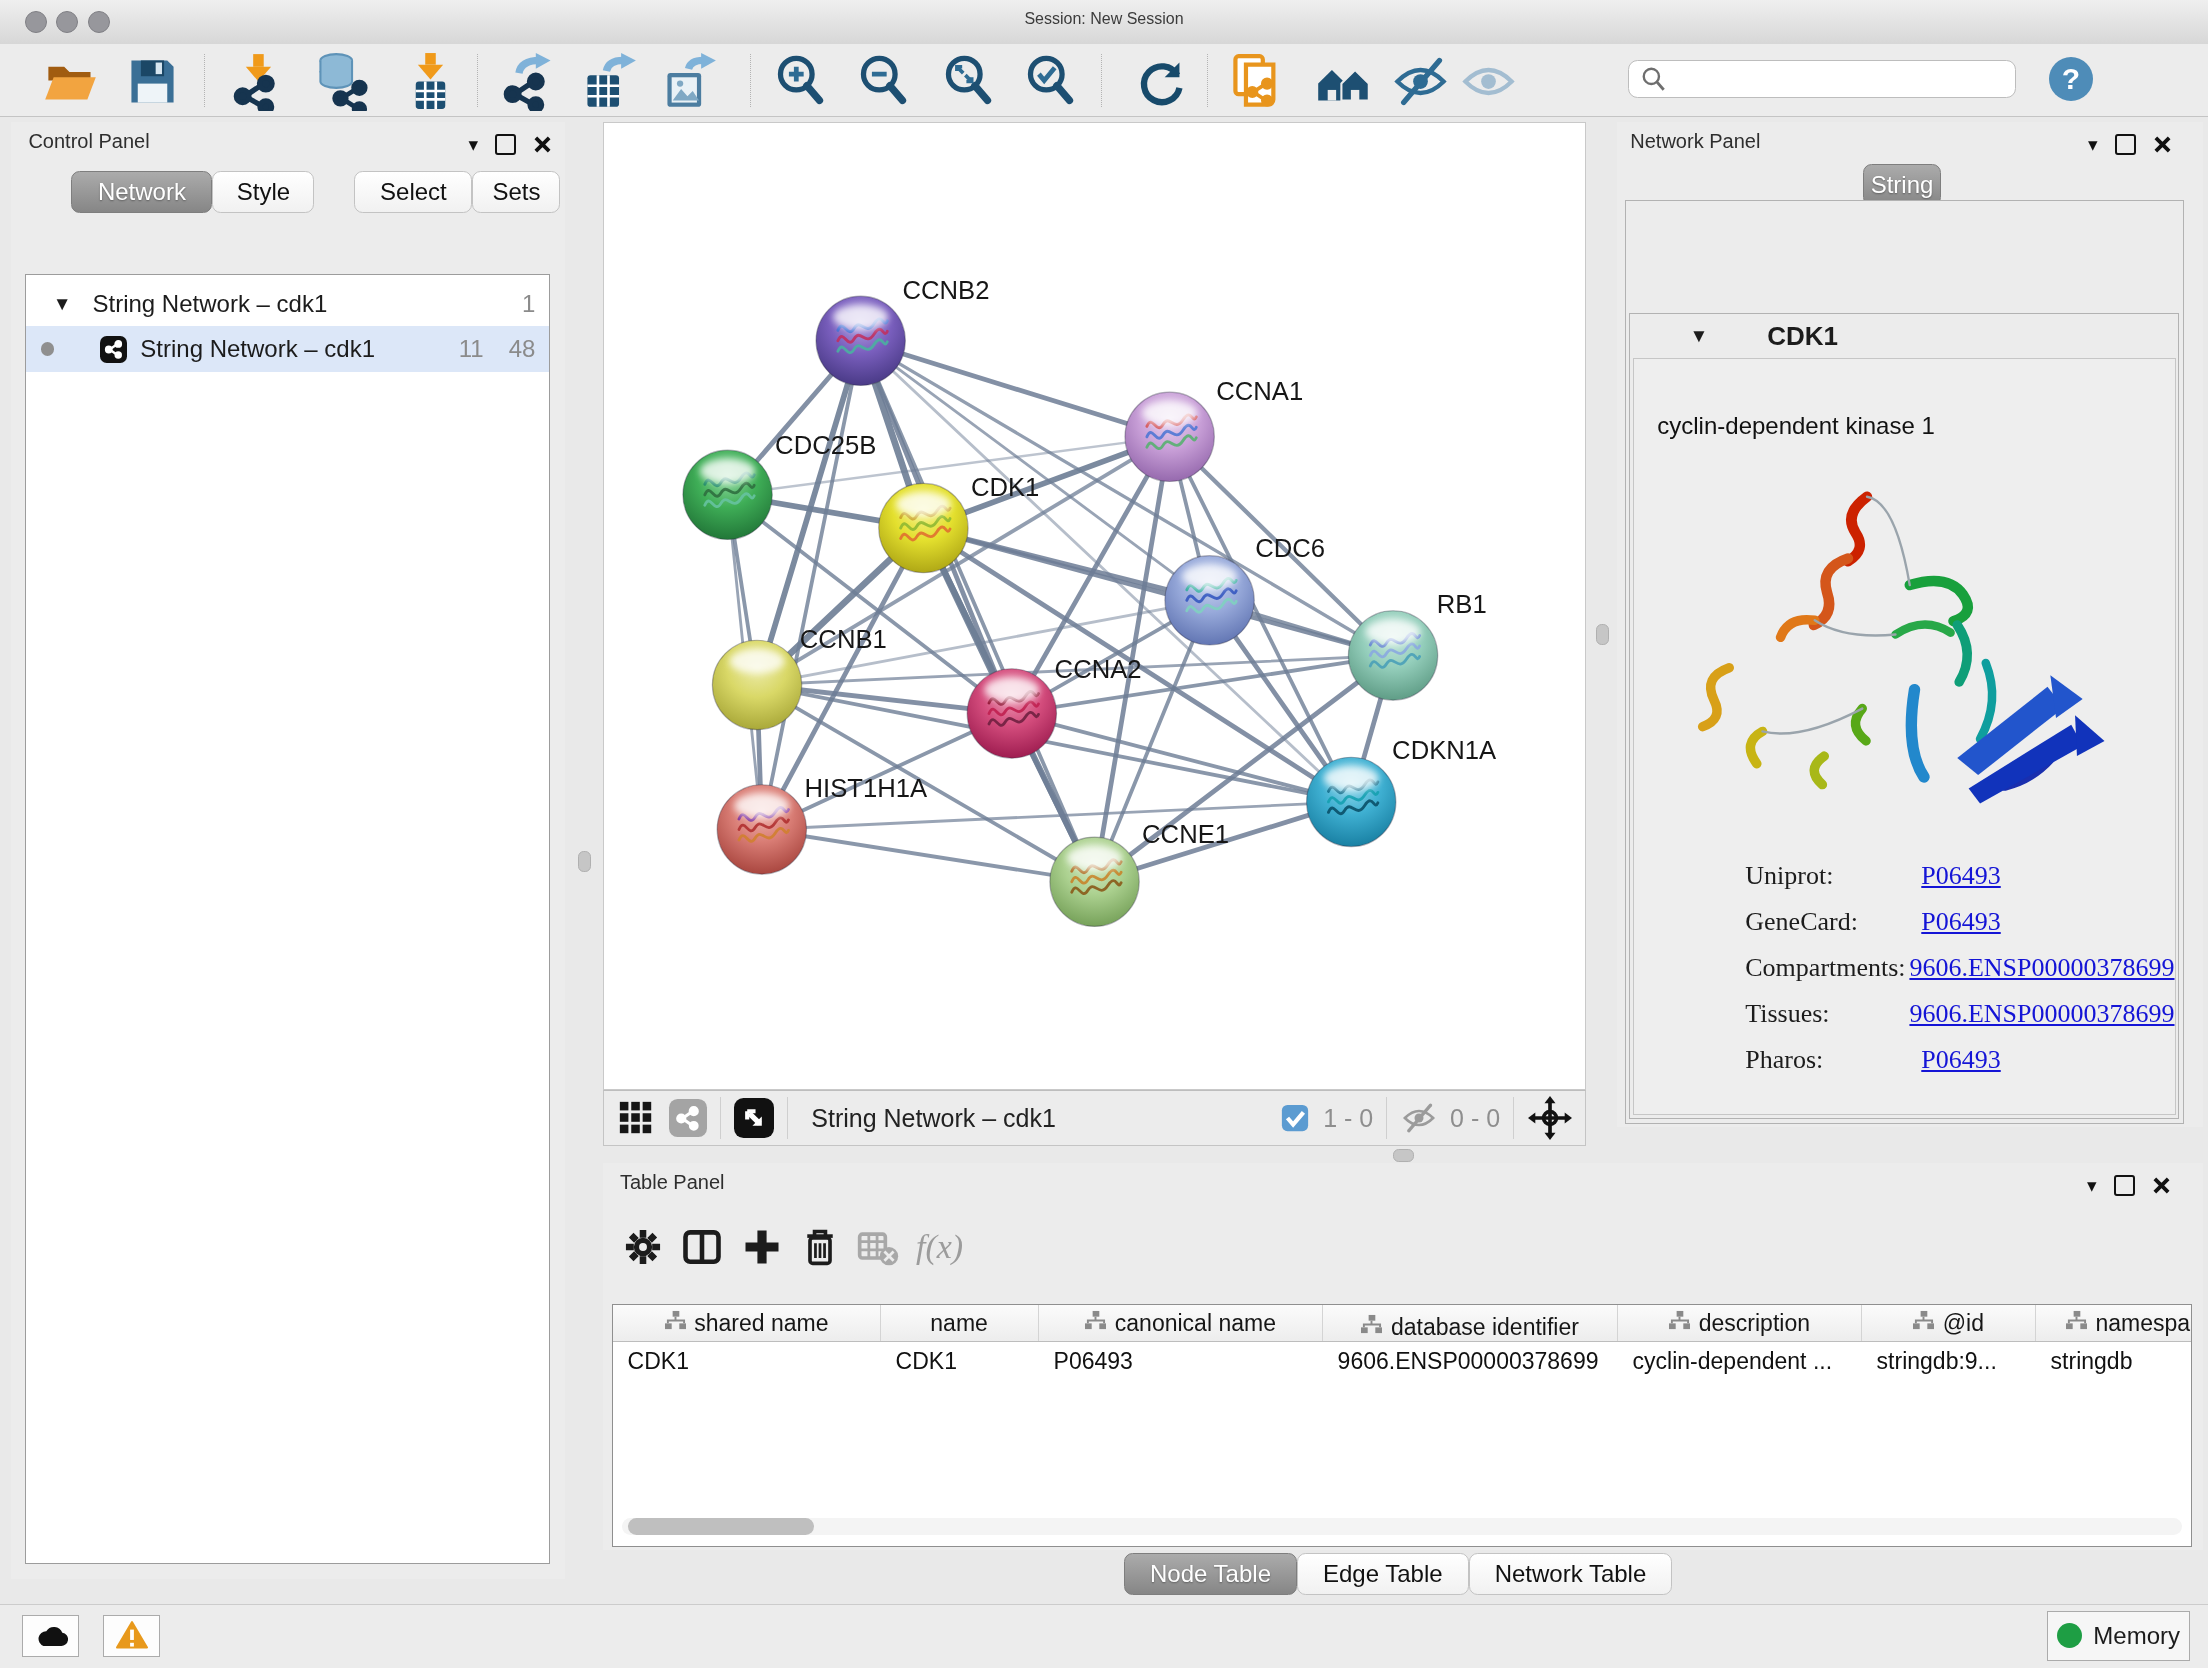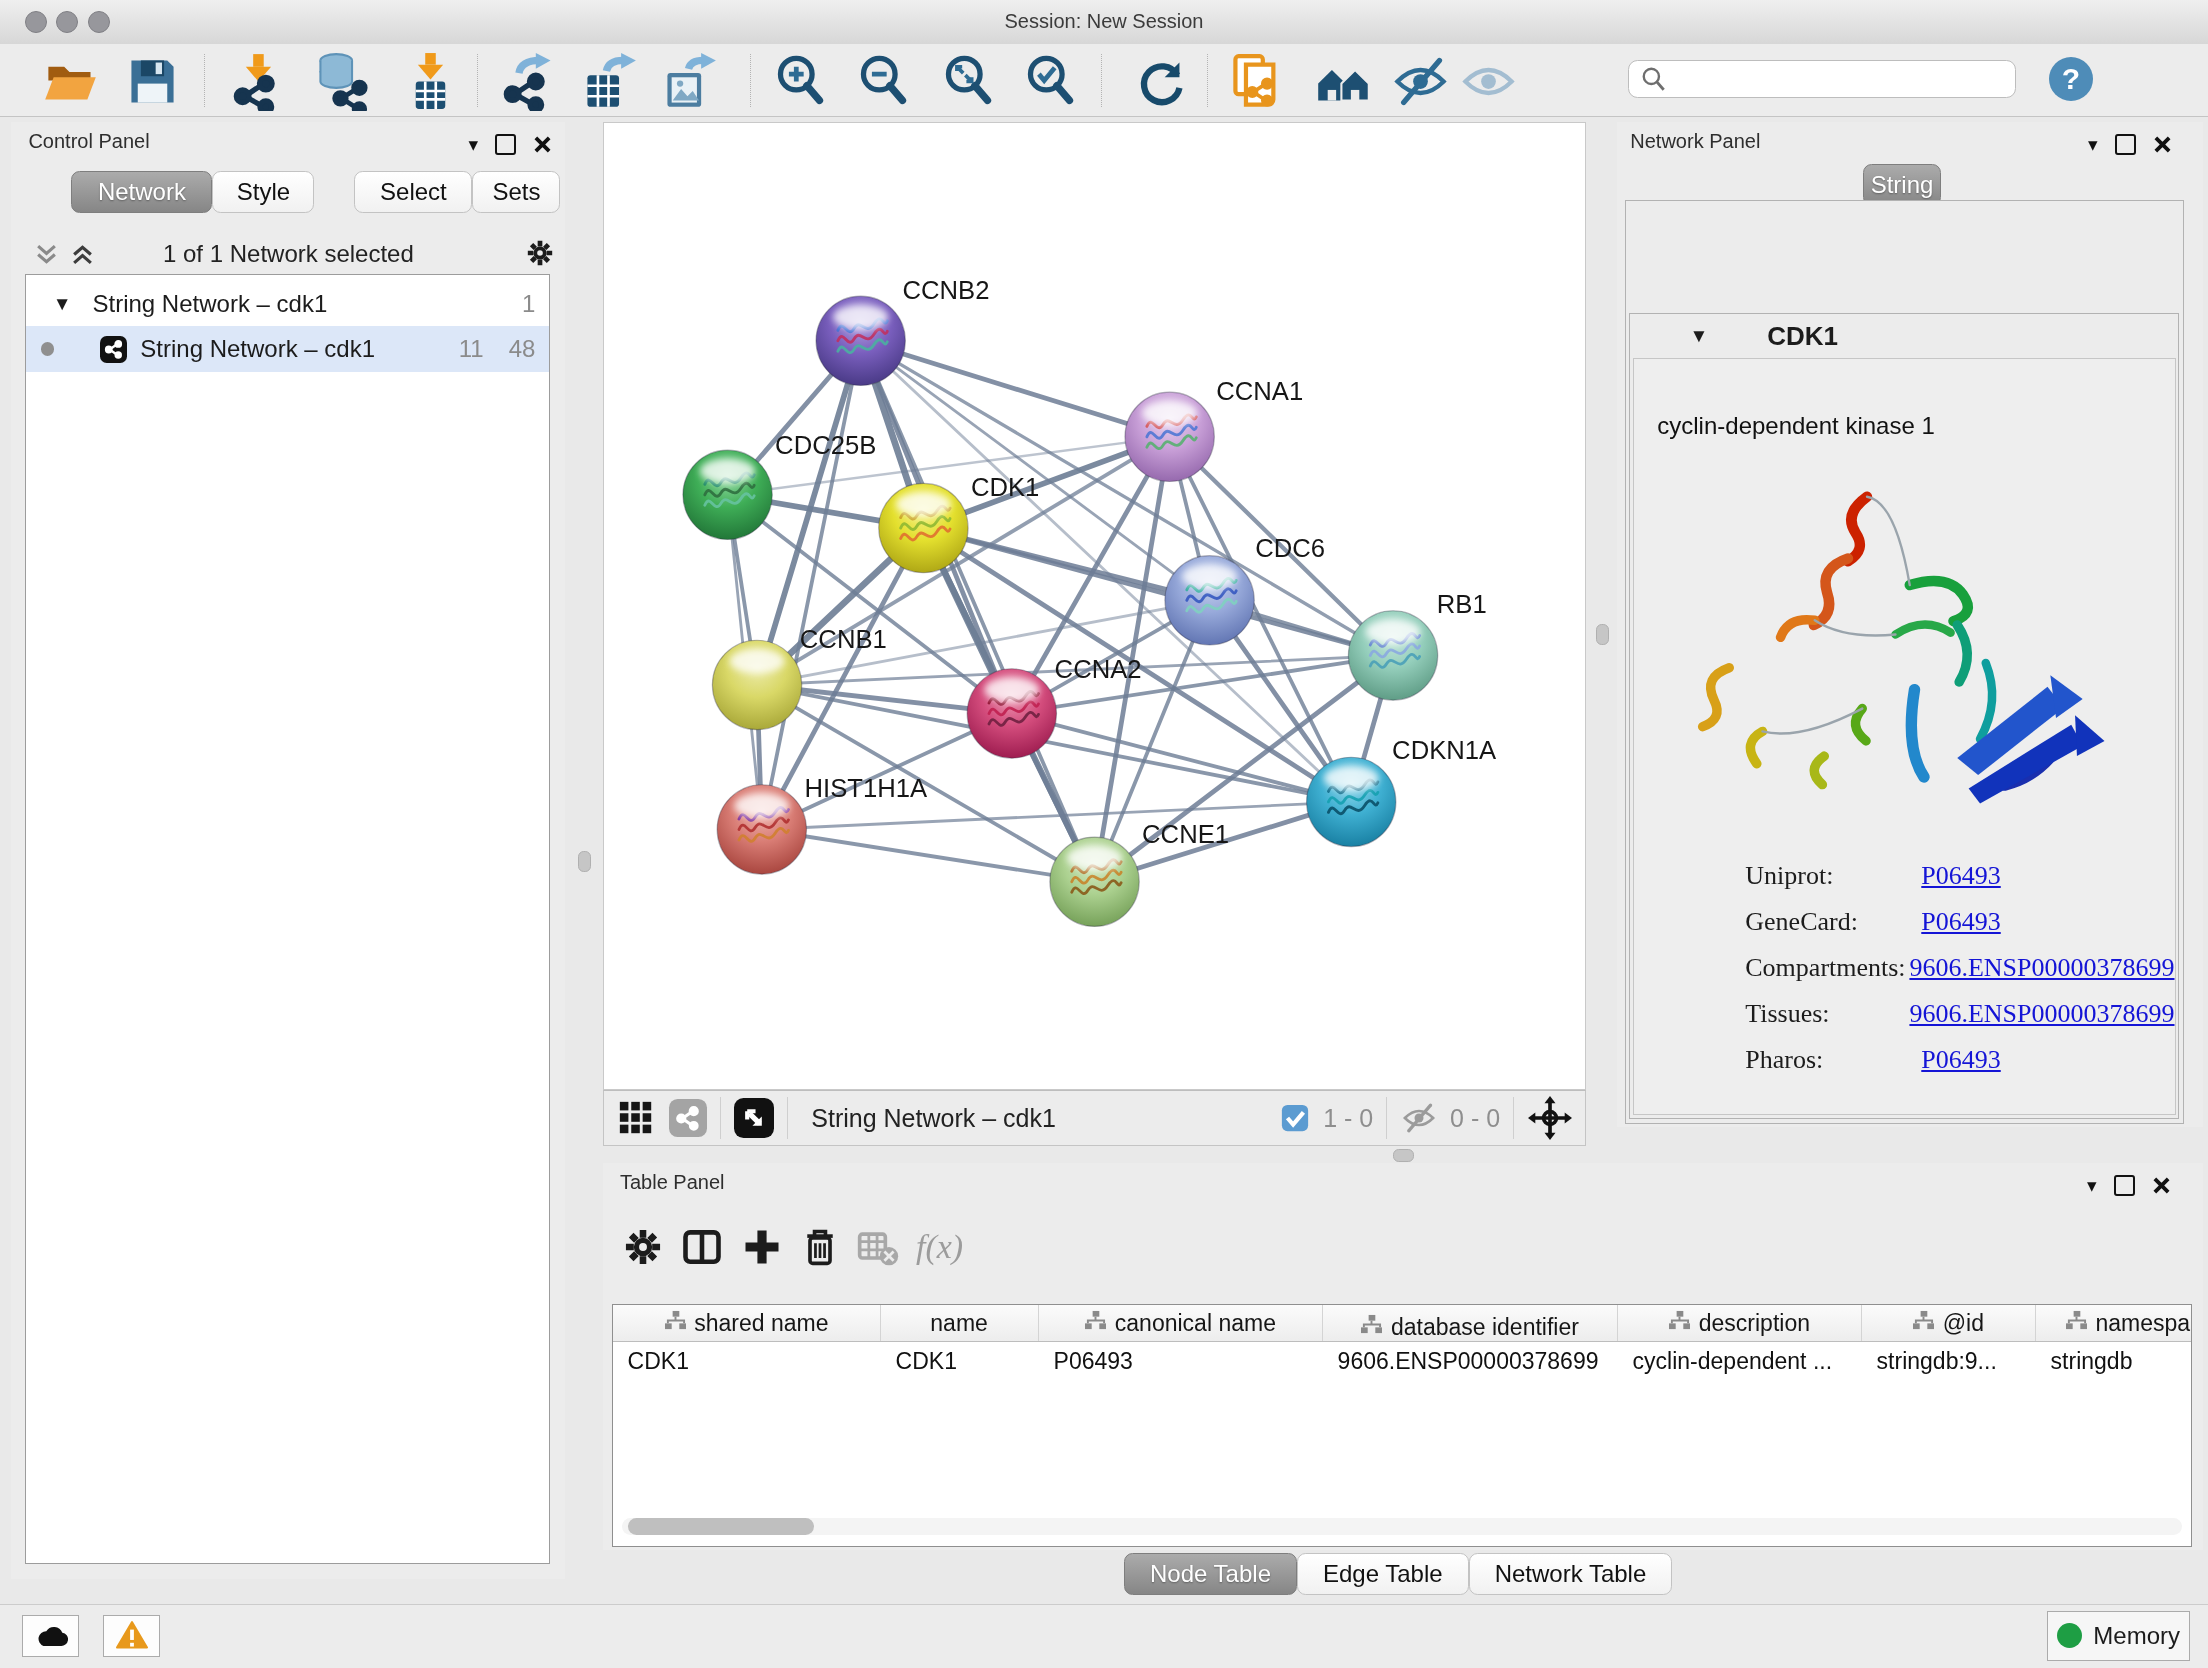--- a/index.html
+++ b/index.html
@@ -5,21 +5,21 @@
   html,body{margin:0;padding:0;}
   body{width:2208px;height:1668px;position:relative;background:#e9e9e9;
        font-family:"Liberation Sans","DejaVu Sans",sans-serif;color:#1c1c1c;overflow:hidden;}
   .abs{position:absolute;}
 
   
   #titlebar{left:0;top:0;width:2208px;height:44px;background:linear-gradient(#efefef,#d7d7d7);
             border-bottom:1px solid #aeaeae;}
   .tdot{position:absolute;top:11.4px;width:20px;height:20px;border-radius:50%;
         background:#97979c;border:1px solid #808085;}
-  #win-title{position:absolute;left:0;right:0;top:9.5px;text-align:center;font-size:20px;color:#3b3b3b;}
+  #win-title{position:absolute;left:0;right:0;top:9.5px;text-align:center;font-size:16px;color:#3b3b3b;}
 
   
   #toolbar{left:0;top:44px;width:2208px;height:72px;background:#ececec;border-bottom:1px solid #c4c4c4;}
   .tbtn{position:absolute;top:7.6px;width:59px;height:59px;cursor:default;}
   .tsep{position:absolute;top:9.5px;width:0;height:53px;border-left:1.9px dotted #b3b3b3;}
   #quick-search{position:absolute;left:1628px;top:16px;width:388px;height:38px;background:#fff;
       border:1px solid #bdbdbd;border-radius:9.5px;display:flex;align-items:center;padding-left:9.5px;box-sizing:border-box;}
   #quick-search input{border:none;outline:none;font-size:21px;width:323px;background:transparent;}
   #help-btn{position:absolute;left:2049px;top:13.3px;width:44px;height:44px;border-radius:50%;
       background:#4e8cb8;color:#fff;font-size:30px;font-weight:bold;text-align:center;line-height:44px;}
@@ -290,38 +290,20 @@
     <svg width="19" height="19" viewBox="0 0 20 20">
         <path d="M3 3l14 14M17 3L3 17" stroke="#111" stroke-width="4"></path>
       </svg>
   </div>
   <div id="cp-tabs">
       <div class="tab active" style="width: 141px;">Network</div>
       <div class="tab" style="width: 102px;">Style</div>
       <div class="tab" style="width: 118px; margin-left: 40px;">Select</div>
       <div class="tab" style="width: 88px;">Sets</div>
     </div>
-  <div id="cp-netsel">
-    <svg style="position:absolute;left:23px;top:7.6px" width="25" height="25" viewBox="0 0 24 24">
-        <path d="M4 4l8 7 8-7M4 12l8 7 8-7" fill="none" stroke="#8a8a8a" stroke-width="3"></path>
-      </svg>
-    <svg style="position:absolute;left:59px;top:7.6px" width="25" height="25" viewBox="0 0 24 24">
-        <path d="M4 20l8-7 8 7M4 12l8-7 8 7" fill="none" stroke="#3c3c3c" stroke-width="3"></path>
-      </svg>
-    <div class="lbl">1 of 1 Network selected</div>
-    <svg style="position:absolute;left:514px;top:3.8px" width="30" height="30" viewBox="0 0 32 32">
-        <g fill="#1c1c1c">
-          <circle cx="16" cy="16" r="7"></circle>
-          <g stroke="#1c1c1c" stroke-width="5">
-            <path d="M16 3v6M16 23v6M3 16h6M23 16h6M7 7l4 4M21 21l4 4M25 7l-4 4M11 21l-4 4"></path>
-          </g>
-          <circle cx="16" cy="16" r="3" fill="#ececec"></circle>
-        </g>
-      </svg>
-  </div>
   <div id="cp-tree">
     <div class="tree-row" style="top:5.7px">
       <span style="margin-left:27px;font-size:19px">▼</span>
       <span style="margin-left:21px">String Network – cdk1</span>
       <span class="cnt" style="margin-left:auto;margin-right:13.3px">1</span>
     </div>
     <div class="tree-row" style="top:51px;background:#dce7f8">
       <span style="margin-left:15px;width:13.3px;height:13.3px;border-radius:50%;background:#8f8f8f"></span>
       <span class="share-badge" style="margin-left:46px">
         <svg width="19" height="19" viewBox="0 0 24 24">

